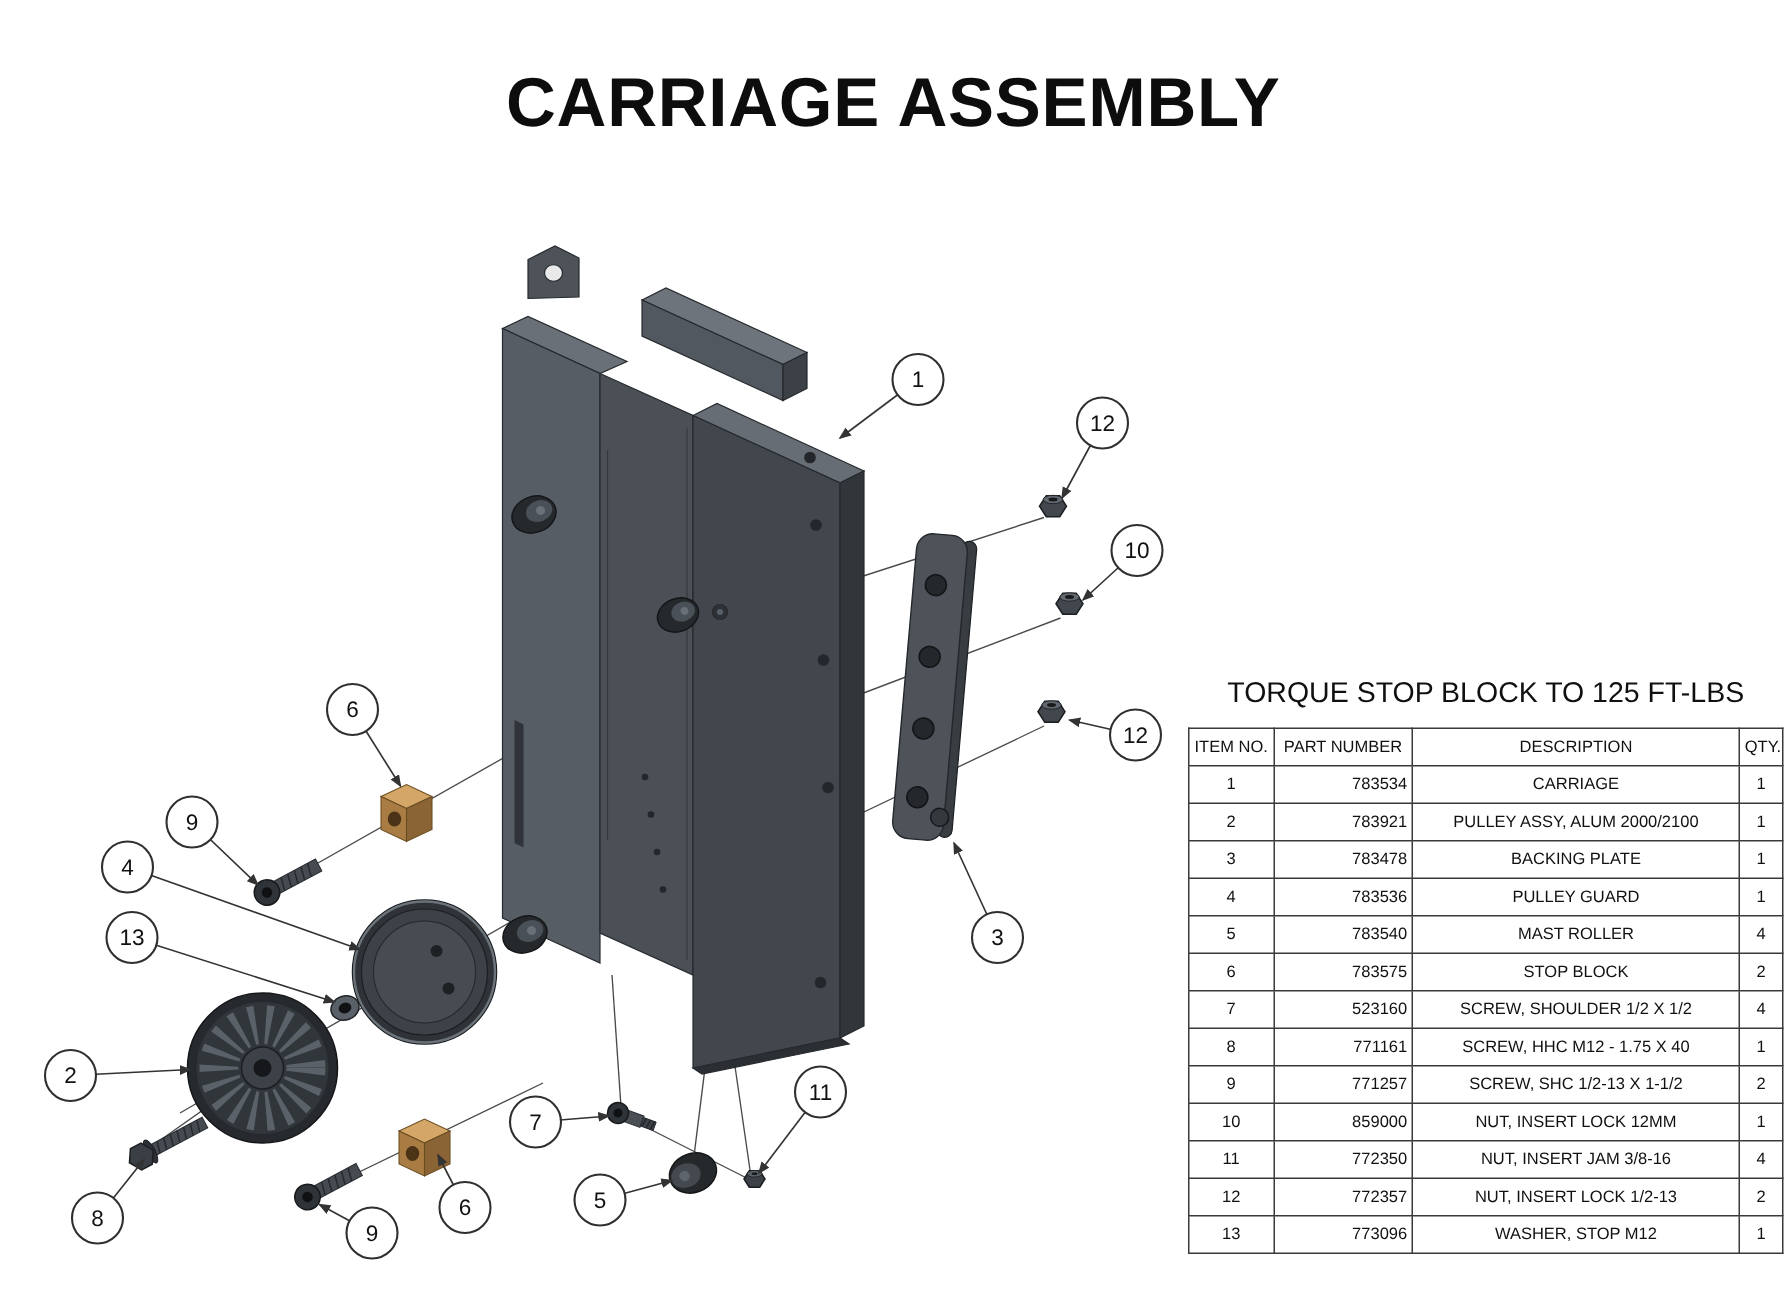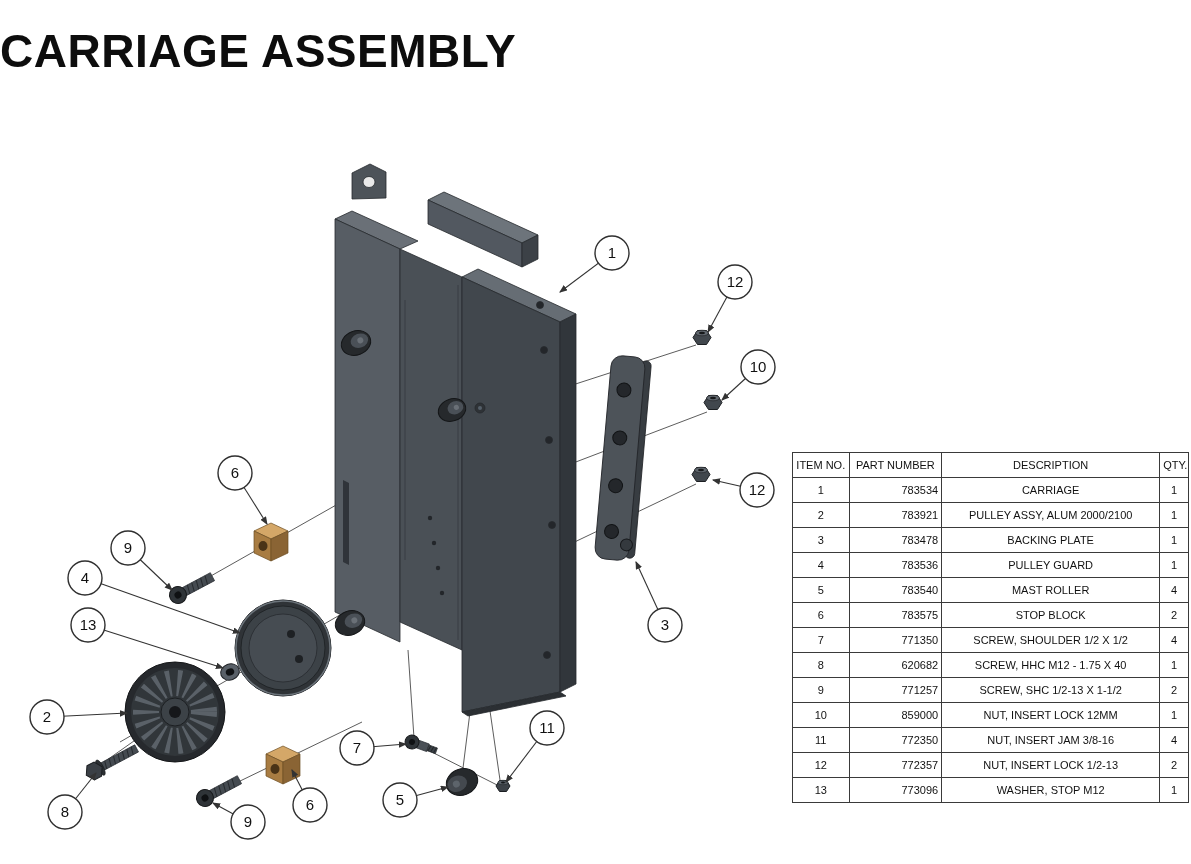--- a/index.html
+++ b/index.html
@@ -1,21 +1,21 @@
 <!DOCTYPE html>
 <html><head>
 <meta charset="utf-8">
 <style>
   html,body{margin:0;padding:0;}
   body{
     width:1191px;height:864px;position:relative;background:#ffffff;
     font-family:"Liberation Sans",sans-serif;overflow:hidden;color:#111;
   }
   .title{
-    position:absolute;top:24px;left:0;width:100%;text-align:left;
+    position:absolute;top:41px;left:0;width:100%;text-align:center;
     font-size:46px;font-weight:bold;letter-spacing:.5px;color:#0d0d0d;margin:0;
   }
   svg.diagram{position:absolute;left:0;top:0;}
   svg.diagram text{font-family:"Liberation Sans",sans-serif;font-size:15px;fill:#111;}
   .panel{position:absolute;left:792px;top:452px;width:397px;}
   .note{font-size:19px;text-align:center;margin:0 0 11px 0;color:#101010;white-space:nowrap;}
   table.parts{border-collapse:collapse;width:100%;font-size:11px;table-layout:fixed;padding-left:40px;}
   table.parts th,table.parts td{
     border:1px solid #3a3a3a;text-align:center;padding:1px 3px;height:22px;
     font-weight:normal;white-space:nowrap;overflow:hidden;
@@ -298,20 +298,21 @@
         <text dy="5" text-anchor="middle" stroke="none">5</text>
     </g>
     <g transform="translate(547,728)">
       <circle r="17"></circle>
         <text dy="5" text-anchor="middle" stroke="none">11</text>
     </g>
   </g>
 </svg>
 
 <div class="panel">
+  <p class="note">TORQUE STOP BLOCK TO 125 FT-LBS</p>
   <table class="parts">
     <colgroup>
       <col class="c-itm">
         <col class="c-pn">
         <col class="c-desc">
         <col class="c-qty">
     </colgroup>
     <thead>
       <tr>
         <th>ITEM NO.</th>
@@ -352,27 +353,27 @@
           <td>4</td>
         </tr>
         <tr>
           <td>6</td>
           <td class="pn">783575</td>
           <td>STOP BLOCK</td>
           <td>2</td>
         </tr>
         <tr>
           <td>7</td>
-          <td class="pn">771350</td>
+          <td class="pn">523160</td>
           <td>SCREW, SHOULDER 1/2 X 1/2</td>
           <td>4</td>
         </tr>
         <tr>
           <td>8</td>
-          <td class="pn">620682</td>
+          <td class="pn">771161</td>
           <td>SCREW, HHC M12 - 1.75 X 40</td>
           <td>1</td>
         </tr>
         <tr>
           <td>9</td>
           <td class="pn">771257</td>
           <td>SCREW, SHC 1/2-13 X 1-1/2</td>
           <td>2</td>
         </tr>
         <tr>

